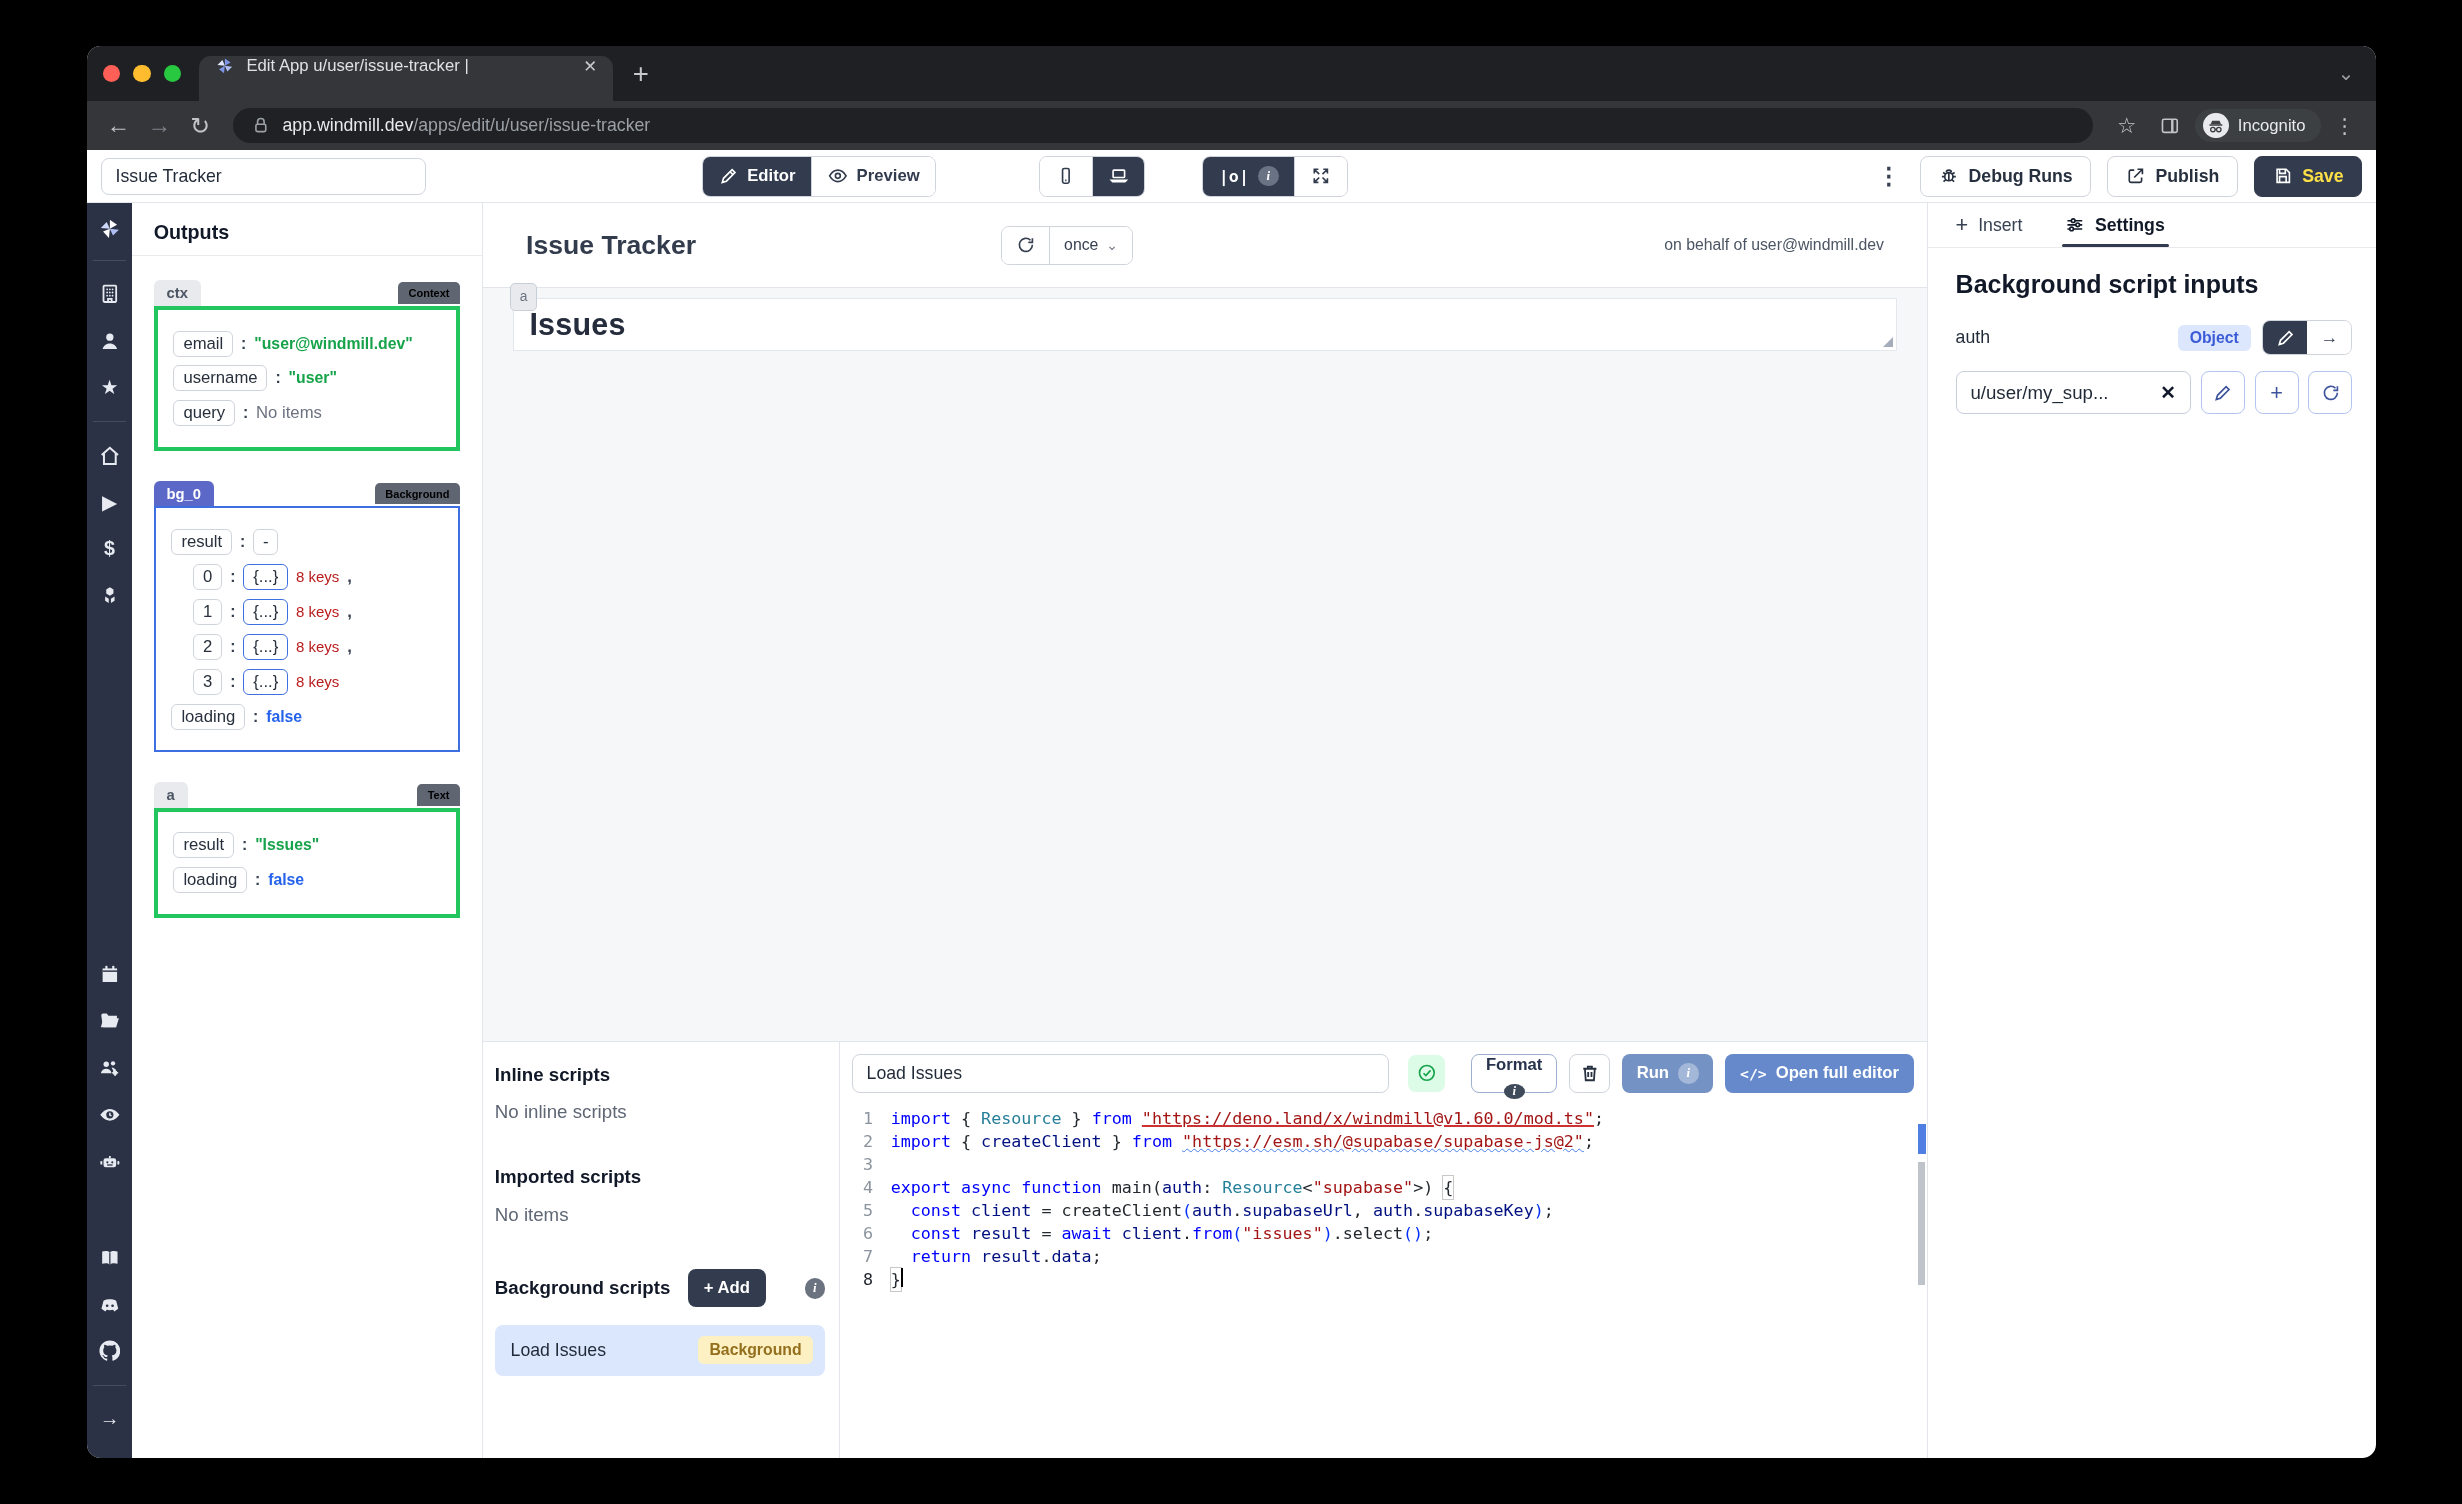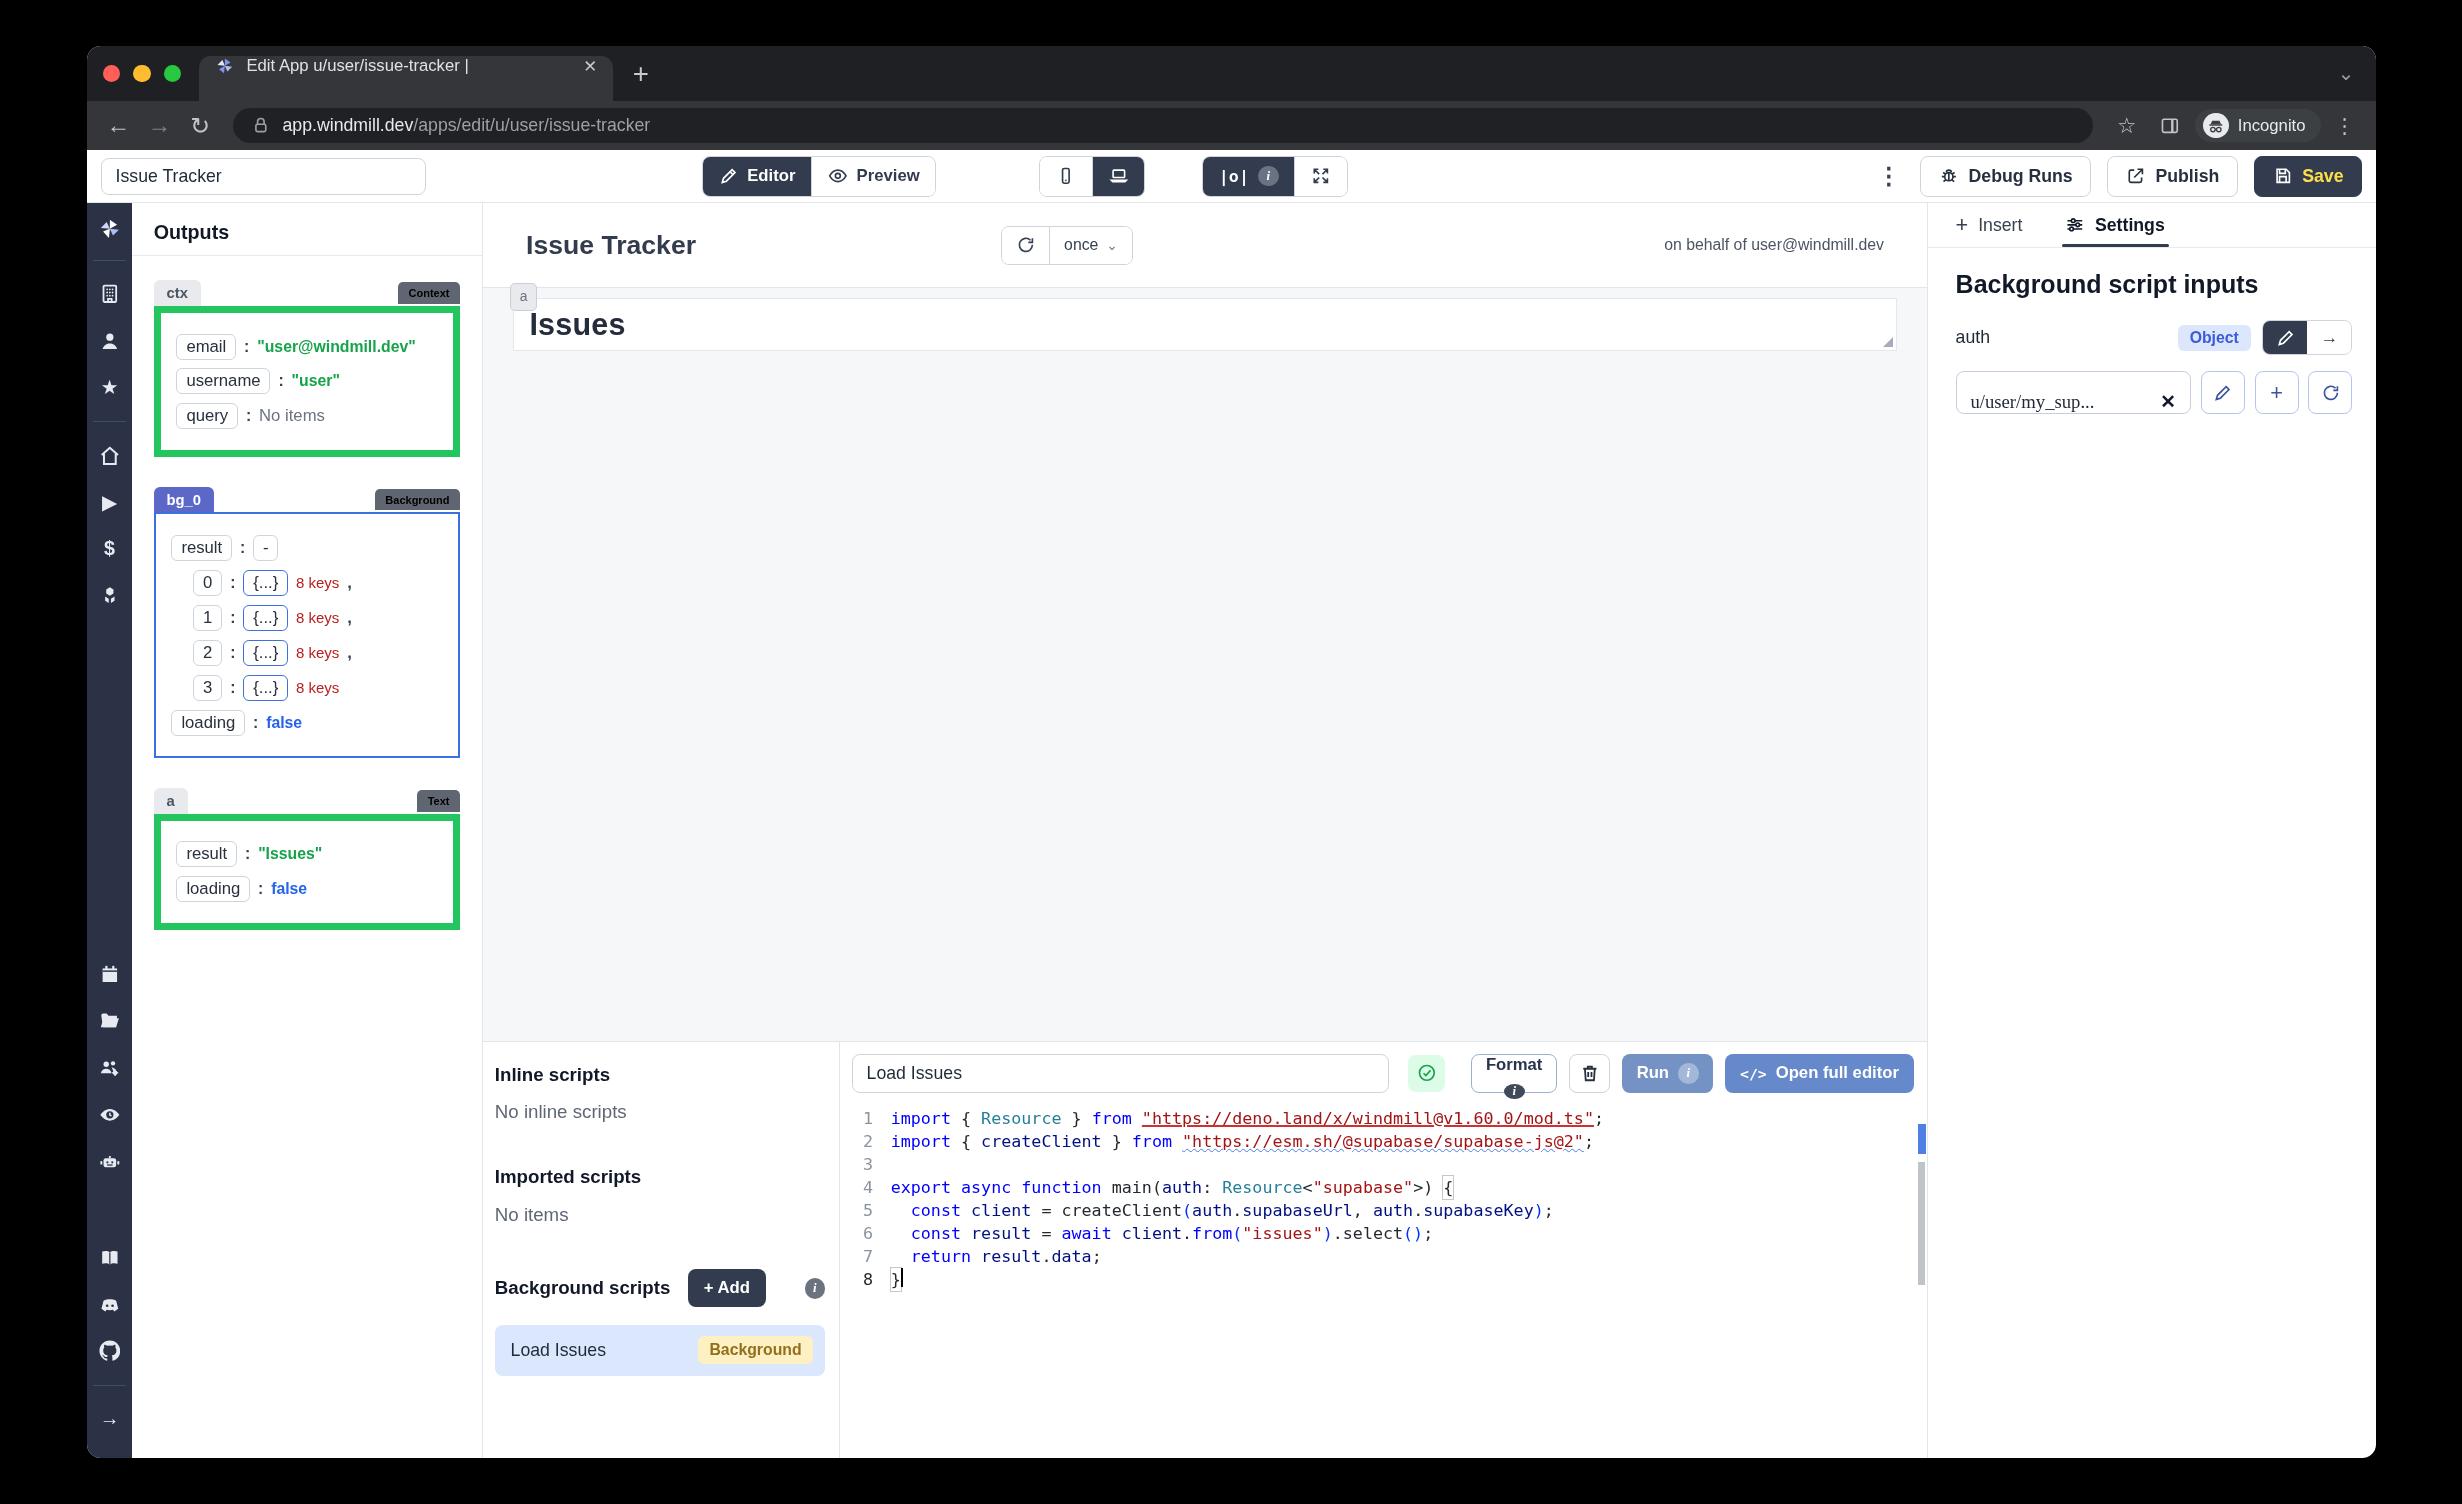--- a/index.html
+++ b/index.html
@@ -47,21 +47,21 @@
   .glyphi { font-size:19.7px; line-height:1; }
 
   
   .outputs { width:351px; border-right:1px solid #e2e5ea; padding:17.7px 21.7px; overflow:hidden; flex-shrink:0; }
   .outitle { font-size:19.7px; font-weight:700; color:#111827; padding-bottom:11.8px; border-bottom:1px solid #e8eaee; margin:0 -21.7px 23.6px; padding-left:21.7px; }
   .osec { margin-bottom:29.6px; position:relative; }
   .ohead { display:flex; justify-content:space-between; align-items:center; }
   .otab { background:#e8eaed; color:#4b5563; font-weight:700; font-size:14.8px; border-radius:5.9px 5.9px 0 0; padding:4.9px 12.8px; }
   .otab.indigo { background:#5b68c8; color:#fff; }
   .obadge { background:#5f6672; color:#000000; font-weight:700; font-size:11px; border-radius:4.9px 4.9px 0 0; padding:4.9px 10.8px; }
-  .obox { border:7px solid #22c55e; background:#fff; padding:11.8px 9.9px 11.8px 15.8px; }
+  .obox { border:4px solid #22c55e; background:#fff; padding:11.8px 9.9px 11.8px 15.8px; }
   .obox.sel { border:2px solid #3d6fe0; }
   .orow { display:flex; align-items:center; gap:7.9px; margin:8.9px 0; flex-wrap:nowrap; }
   .orow.ind { margin-left:21.7px; }
   .chip { border:1px solid #cfd4da; border-radius:5.9px; background:#fff; color:#27303c; font-size:16.7px; padding:2px 8.9px; }
   .chip.bblue { border-color:#3d6fe0; }
   .colon { color:#374151; font-weight:700; font-size:15.8px; }
   .val-str { color:#16a34a; font-weight:700; font-size:15.8px; }
   .val-false { color:#2563eb; font-weight:700; font-size:15.8px; }
   .val-mut { color:#6b7280; font-size:16.7px; }
   .keys { color:#b91c1c; font-size:15px; }
@@ -126,21 +126,21 @@
   .rtab .plusico { font-size:21.7px; font-weight:400; }
   .rbody { padding:21.7px 23.6px 0 27.6px; }
   .rheading { font-size:25px; font-weight:700; color:#111827; margin-bottom:21.7px; }
   .authrow { display:flex; align-items:center; }
   .authlbl { font-size:17.7px; color:#1f2937; }
   .objbadge { margin-left:auto; background:#dce6fd; color:#3b5bd7; font-weight:700; font-size:15.8px; border-radius:5.9px; padding:3.9px 11.8px; }
   .toggle { display:flex; margin-left:11.8px; border:1px solid #cfd4db; border-radius:7.9px; overflow:hidden; height:35px; }
   .tg { width:44px; display:flex; align-items:center; justify-content:center; background:#fff; color:#323c4e; font-size:17.7px; }
   .tg.dark { background:#323c4e; color:#fff; }
   .resrow { display:flex; align-items:center; gap:9.9px; margin-top:15.8px; }
-  .resinput { flex:1; height:43px; border:1px solid #c6cedd; border-radius:7.9px; display:flex; align-items:flex-end; padding:0 13.8px; font-size:18.7px; color:#1f2937;font-family:Liberation Serif, serif; }
+  .resinput { flex:1; height:43px; border:1px solid #c6cedd; border-radius:7.9px; display:flex; align-items:center; padding:0 13.8px; font-size:18.7px; color:#1f2937; }
   .resx { margin-left:auto; font-size:18.7px; color:#111827; font-weight:700; }
   .resbtn { width:44px; height:43px; border:1.5px solid #b3c4ef; border-radius:7.9px; background:#fff; display:flex; align-items:center; justify-content:center; color:#3d549c; font-size:21.7px; }
   svg.ic { width:19.7px; height:19.7px; }
 </style>
 </head>
 <body>
 
 <div class="win">
 
   <div class="tabs">

